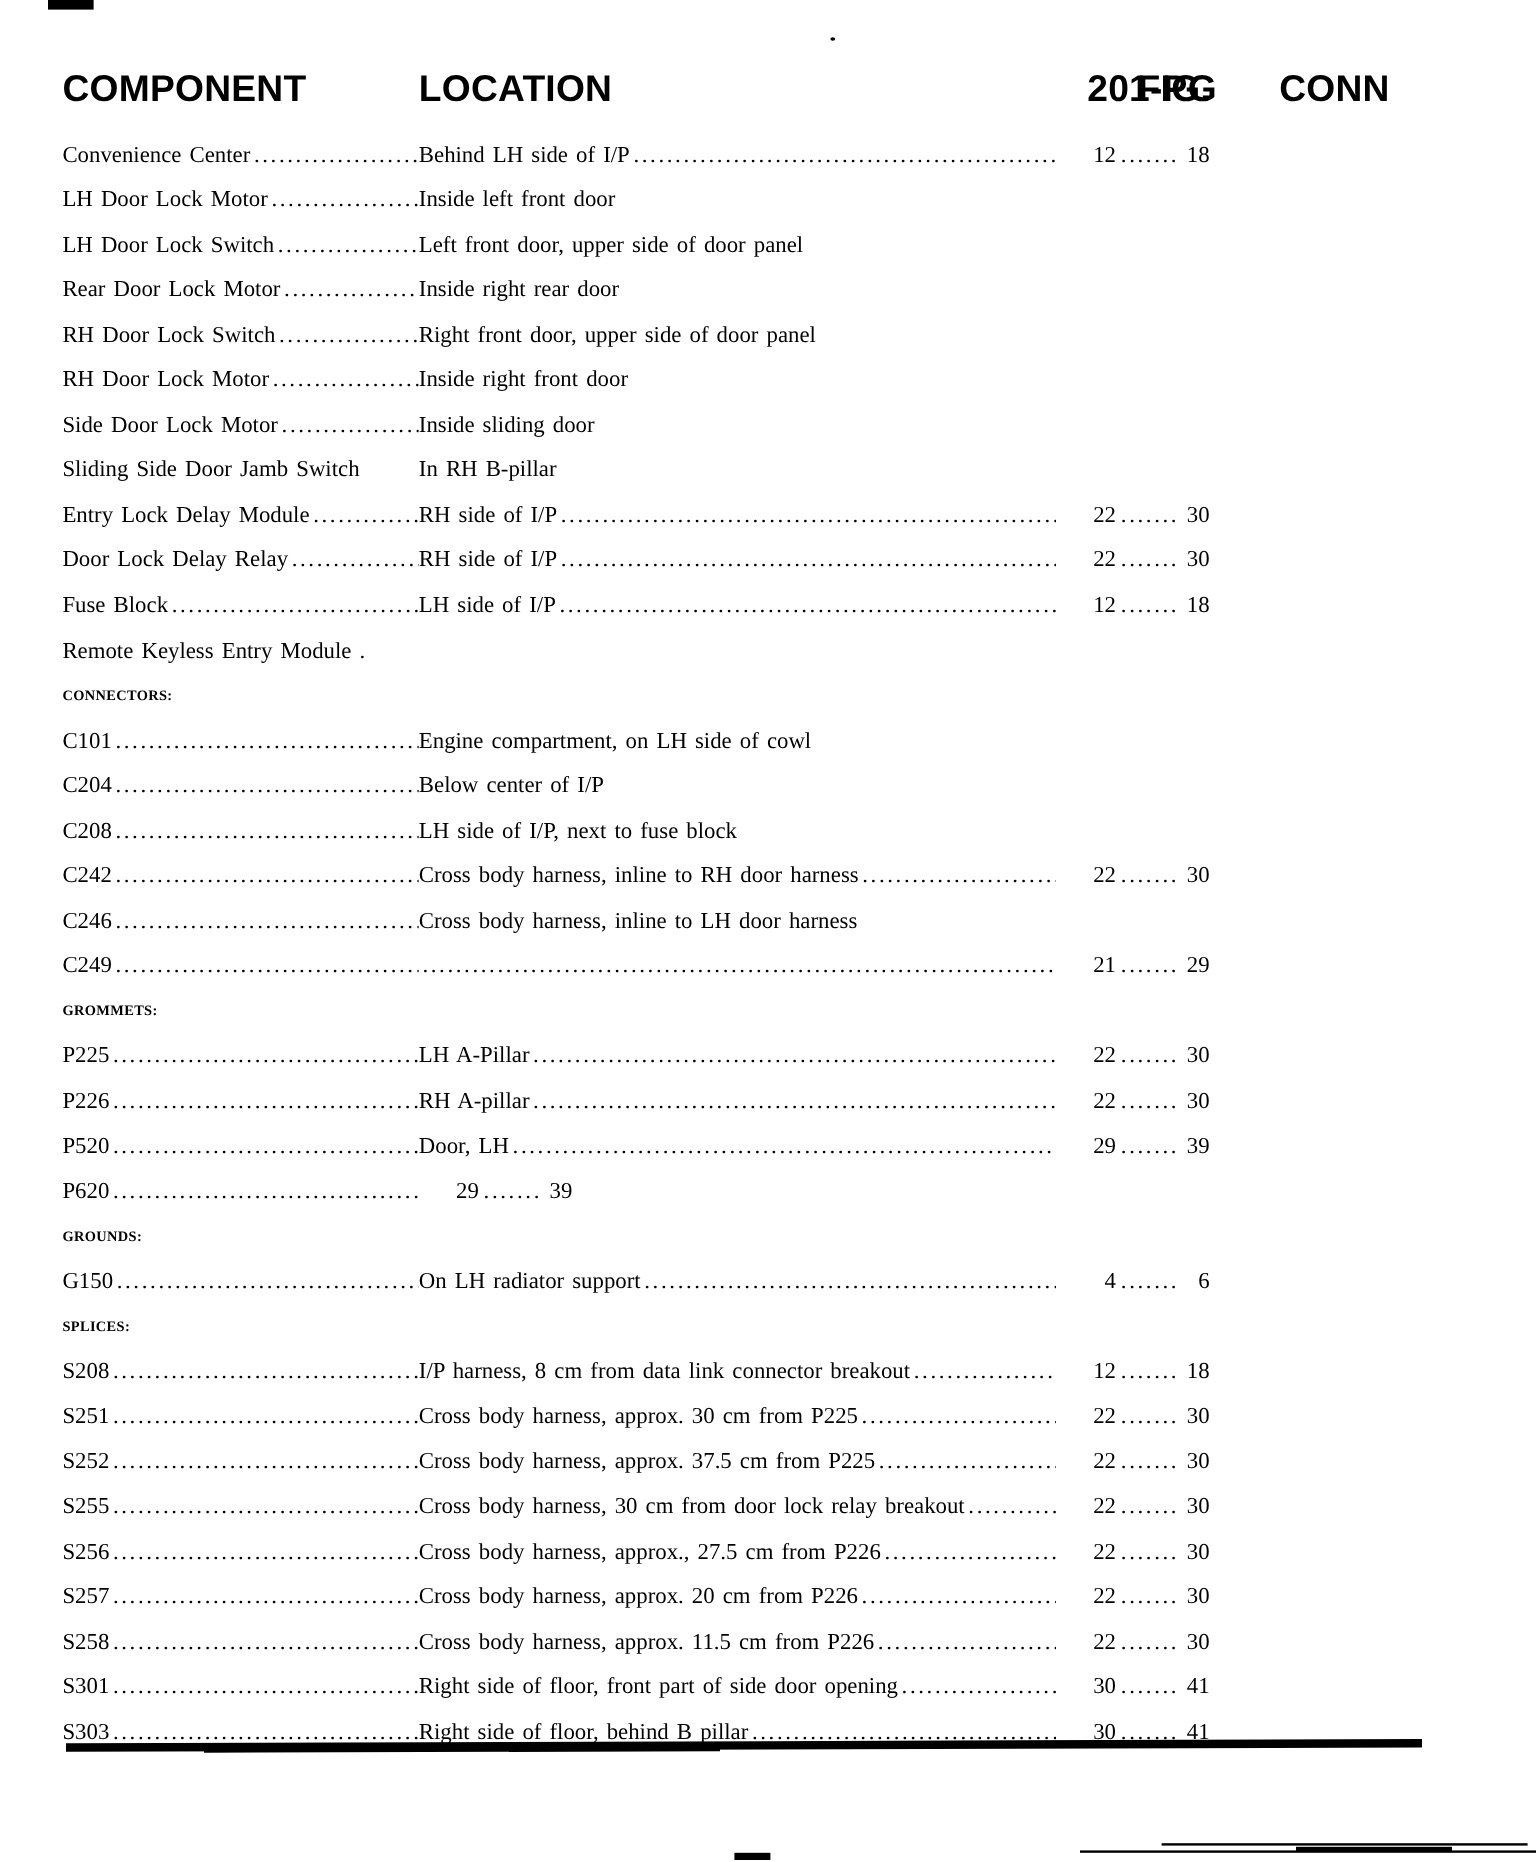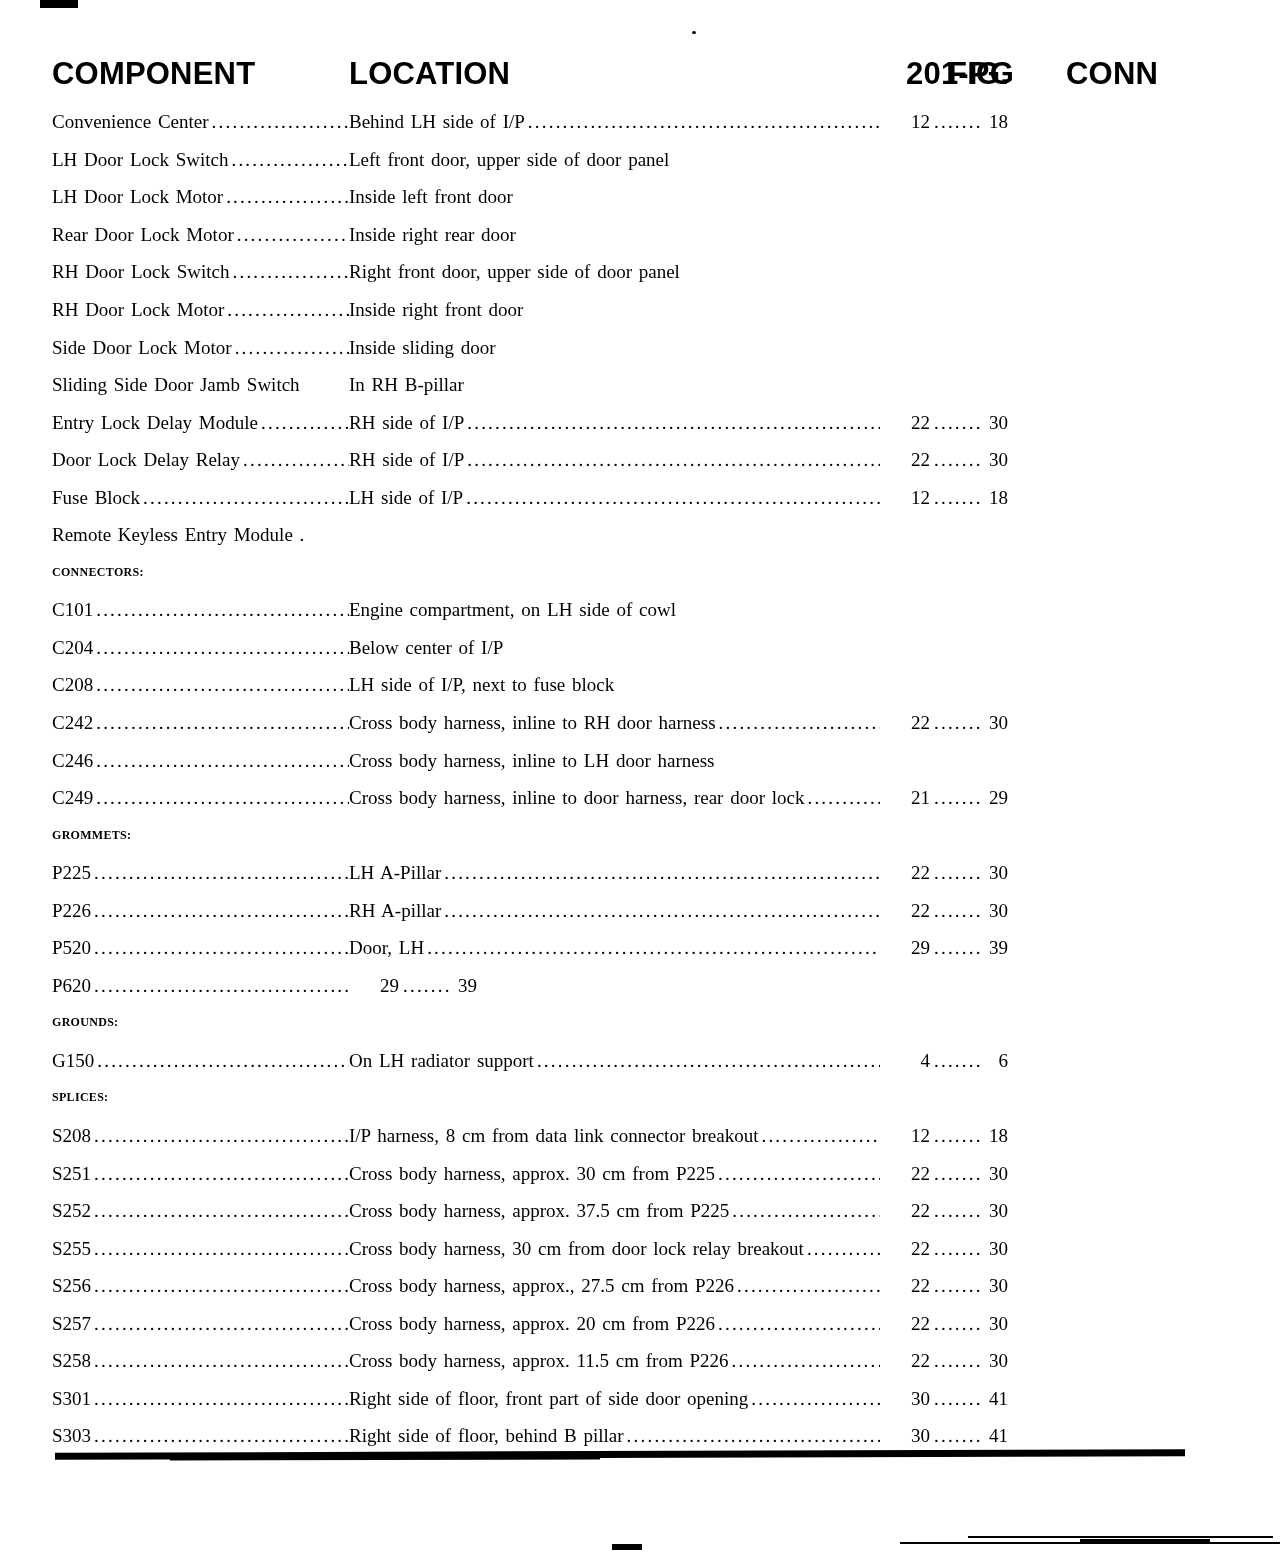--- a/index.html
+++ b/index.html
@@ -27,21 +27,21 @@
     font-family:"Liberation Sans","DejaVu Sans",sans-serif;
     font-weight:bold;font-size:31px;letter-spacing:0.2px;}
   .thead .h{position:absolute;top:0;white-space:nowrap;}
   .h-comp{left:0;}
   .h-loc{left:297px;}
   .h-pg{left:854px;}
   .h-fig{left:896px;}
   .h-conn{left:1014px;}
 
   .tbody{position:relative;}
-  .row{display:flex;align-items:center;height:37.55px;
+  .row{display:flex;align-items:flex-end;height:37.55px;
     font-size:19px;line-height:23px;word-spacing:2px;white-space:nowrap;}
   .row.section{font-weight:bold;font-size:12px;letter-spacing:0.3px;}
   .cell{display:flex;overflow:hidden;}
   .comp{width:297px;flex:none;}
   .loc{width:531px;flex:none;}
   .nums{width:128px;flex:none;}
   .txt{flex:none;}
   .dots{flex:1 1 auto;overflow:hidden;white-space:nowrap;margin-left:3px;}
   .dots::after{
     content:"........................................................................................................................................";
@@ -78,40 +78,40 @@
       <span class="dots"></span>
     </span>
     <span class="cell nums">
       <span class="pg">12</span>
       <span class="dots"></span>
       <span class="fig">18</span>
     </span>
   </div>
         <div class="row">
     <span class="cell comp">
+      <span class="txt">LH Door Lock Motor</span>
+      <span class="dots"></span>
+    </span>
+    <span class="cell loc">
+      <span class="txt">Inside left front door</span>
+
+    </span>
+    <span class="cell nums">
+      <span class="pg"></span>
+
+      <span class="fig"></span>
+    </span>
+  </div>
+        <div class="row">
+    <span class="cell comp">
       <span class="txt">LH Door Lock Switch</span>
       <span class="dots"></span>
     </span>
     <span class="cell loc">
       <span class="txt">Left front door, upper side of door panel</span>
-
-    </span>
-    <span class="cell nums">
-      <span class="pg"></span>
-
-      <span class="fig"></span>
-    </span>
-  </div>
-        <div class="row">
-    <span class="cell comp">
-      <span class="txt">LH Door Lock Motor</span>
-      <span class="dots"></span>
-    </span>
-    <span class="cell loc">
-      <span class="txt">Inside left front door</span>
 
     </span>
     <span class="cell nums">
       <span class="pg"></span>
 
       <span class="fig"></span>
     </span>
   </div>
         <div class="row">
     <span class="cell comp">
@@ -321,21 +321,20 @@
 
       <span class="fig"></span>
     </span>
   </div>
         <div class="row">
     <span class="cell comp">
       <span class="txt">C249</span>
       <span class="dots"></span>
     </span>
     <span class="cell loc">
-      <span class="txt">Cross body harness, inline to door harness, rear door lock</span>
       <span class="dots"></span>
     </span>
     <span class="cell nums">
       <span class="pg">21</span>
       <span class="dots"></span>
       <span class="fig">29</span>
     </span>
   </div>
         <div class="row section">
     <span class="txt">GROMMETS:</span>

